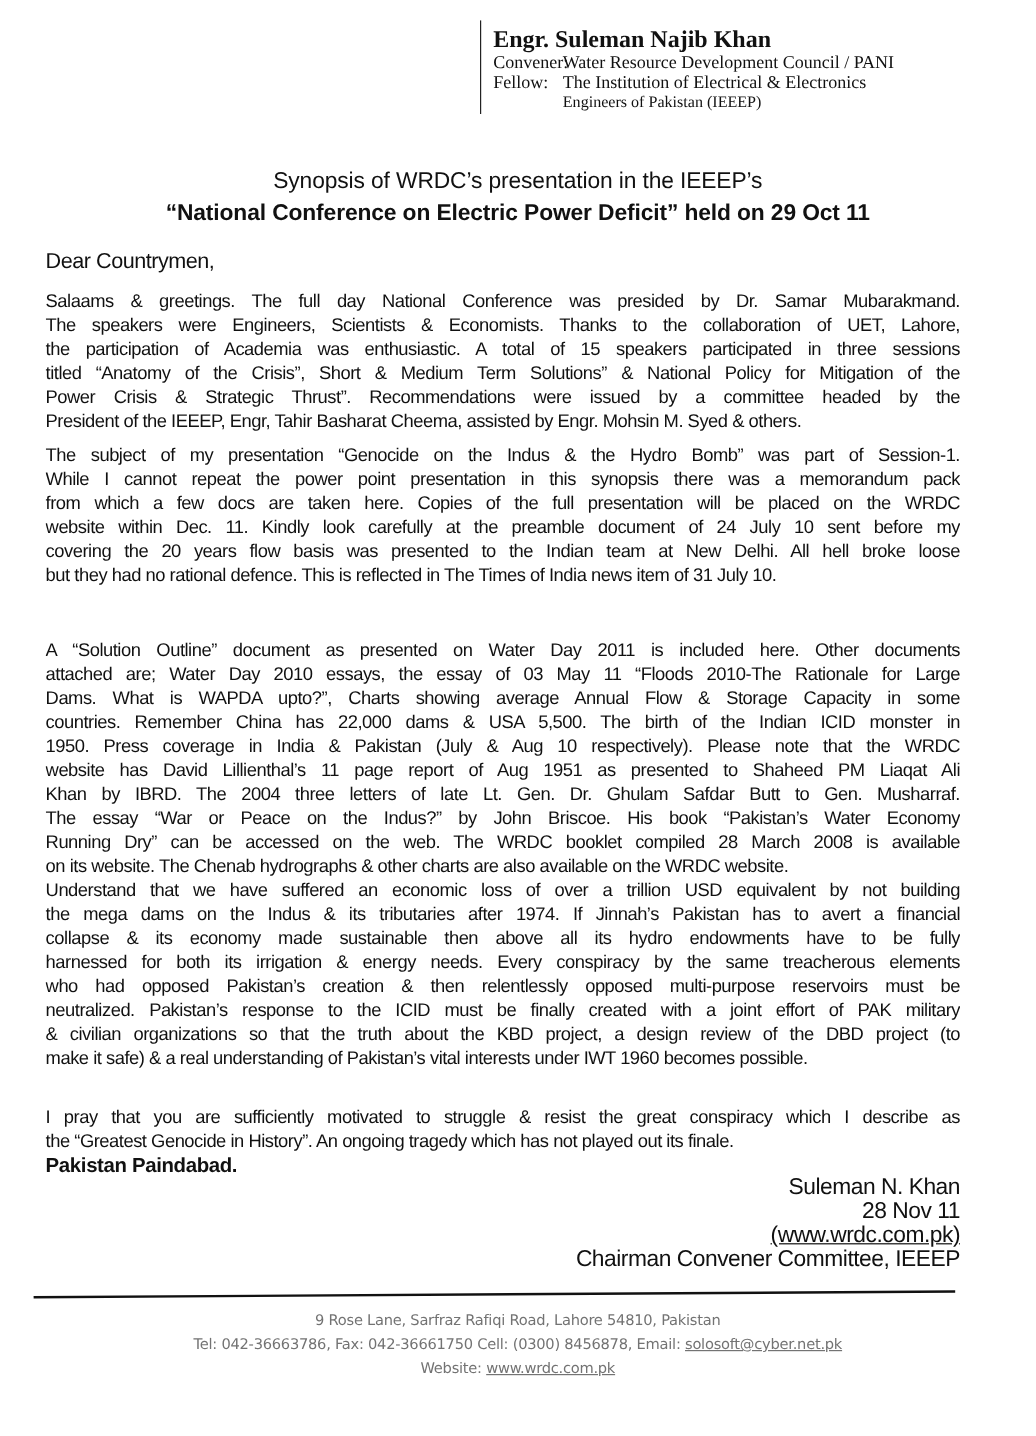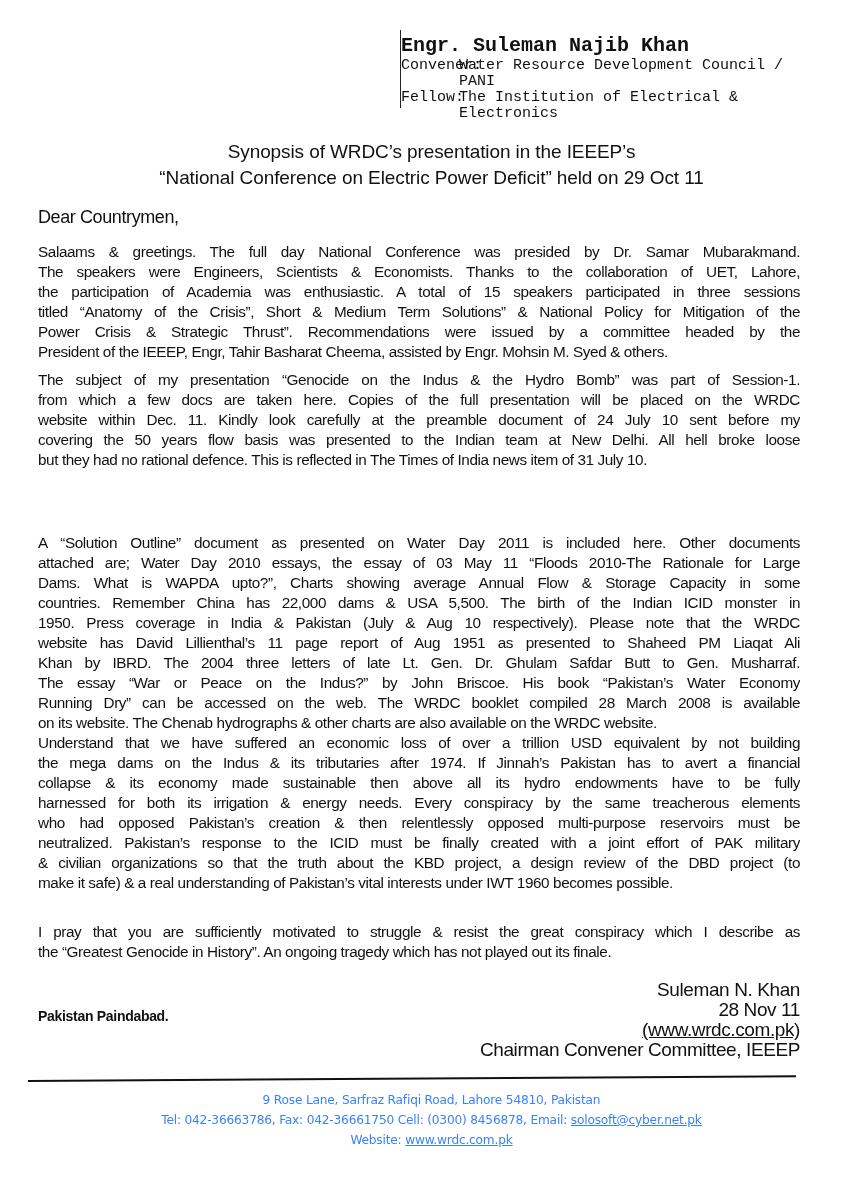--- a/index.html
+++ b/index.html
@@ -1,93 +1,95 @@
 <!DOCTYPE html>
 <html><head>
   <meta charset="utf-8">
   <style>
     html, body { margin: 0; padding: 0; background: #ffffff; }
     body { width: 863px; height: 1197px; position: relative; overflow: hidden; color: #111; }
     .letterhead {
-      position: absolute; left: 400px; top: 30px; width: 420px;
-      border-left: 1.5px solid #222; padding-left: 0;
-      font-family: Liberation Mono, monospace; height: 78px;
+      position: absolute; left: 400px; top: 17px; width: 420px;
+      border-left: 1.5px solid #222; padding-left: 10px;
+      font-family: Liberation Serif, serif; height: 78px;
     }
     .lh-name { font-weight: bold; font-size: 20px; line-height: 24px; margin-top: 4px; }
     .lh-row { font-size: 15px; line-height: 16px; display: flex; }
     .lh-label { width: 58px; flex: none; }
     .lh-indent { padding-left: 58px; font-size: 13.4px; line-height: 16px; }
     .title {
       position: absolute; left: 0; width: 863px; text-align: center;
       font-family: "Liberation Sans", sans-serif; font-size: 19px; line-height: 24px;
       letter-spacing: -0.1px;
     }
     .t1 { top: 140px; }
-    .t2 { top: 166px; }
+    .t2 { top: 166px; font-weight: bold; }
     .para { position: absolute; left: 38px; width: 762px; font-family: "Liberation Sans", sans-serif; font-size: 15.3px; letter-spacing: -0.4px; }
     .line { height: 20px; line-height: 20px; white-space: nowrap; text-align: justify; text-align-last: justify; overflow: hidden; }
     .line.last { text-align-last: left; }
     .greeting { position: absolute; left: 38px; top: 207px; font-family: "Liberation Sans", sans-serif; font-size: 18px; letter-spacing: -0.4px; }
     .p1 { top: 242px; }
     .p2 { top: 370px; }
     .p3 { top: 533px; }
     .p4 { top: 733px; }
     .p5 { top: 922px; }
-    .bold-line { position: absolute; left: 38px; top: 962px; font-family: "Liberation Sans", sans-serif; font-size: 14px; font-weight: bold; letter-spacing: -0.3px; margin-top: 46px; }
+    .bold-line { position: absolute; left: 38px; top: 962px; font-family: "Liberation Sans", sans-serif; font-size: 17px; font-weight: bold; letter-spacing: -0.3px; }
     .signature {
       position: absolute; right: 63px; top: 980px; text-align: right;
       font-family: "Liberation Sans", sans-serif; font-size: 19px; letter-spacing: -0.4px;
     }
     .signature div { height: 20px; line-height: 20px; }
     .sig-link { text-decoration: underline; }
     .rule {
       position: absolute; left: 28px; top: 1080px; width: 768px; height: 1.6px;
       background: #111; transform: rotate(-0.35deg); transform-origin: left center;
     }
     .footer {
       position: absolute; left: 0; top: 1090px; width: 863px; text-align: center;
-      font-family: "DejaVu Sans", sans-serif; font-size: 12.2px; letter-spacing: -0.2px; color: #3b82f6;
+      font-family: "DejaVu Sans", sans-serif; font-size: 12.2px; letter-spacing: -0.2px; color: #737373;
     }
     .footer div { height: 20px; line-height: 20px; }
     .u { text-decoration: underline; }
   </style>
 </head>
 <body>
 
 <div class="letterhead">
   <div class="lh-name">Engr. Suleman Najib Khan</div>
   <div class="lh-row">
     <span class="lh-label">Convener:</span>
     <span>Water Resource Development Council / PANI</span>
   </div>
   <div class="lh-row">
     <span class="lh-label">Fellow:</span>
     <span>The Institution of Electrical &amp; Electronics</span>
   </div>
+  <div class="lh-indent">Engineers of Pakistan (IEEEP)</div>
 </div>
 
 <div class="title t1">Synopsis of WRDC’s presentation in the IEEEP’s</div>
 <div class="title t2">“National Conference on Electric Power Deficit” held on 29 Oct 11</div>
 
 <div class="greeting">Dear Countrymen,</div>
 
 <div class="para p1">
   <div class="line">Salaams &amp; greetings.  The full day National Conference was presided by Dr. Samar Mubarakmand.</div>
   <div class="line">The speakers were Engineers, Scientists &amp; Economists. Thanks to the collaboration of UET, Lahore,</div>
   <div class="line">the participation of Academia was enthusiastic. A total of 15 speakers participated in three sessions</div>
   <div class="line">titled “Anatomy of the Crisis”, Short &amp; Medium Term Solutions” &amp; National Policy for Mitigation of the</div>
   <div class="line">Power Crisis &amp; Strategic Thrust”. Recommendations were issued by a committee headed by the</div>
   <div class="line last">President of the IEEEP, Engr, Tahir Basharat Cheema, assisted by Engr. Mohsin M. Syed &amp; others.</div>
 </div>
 
 <div class="para p2">
   <div class="line">The subject of my presentation “Genocide on the Indus &amp; the Hydro Bomb” was part of Session-1.</div>
+  <div class="line">While I cannot repeat the power point presentation in this synopsis there was a memorandum pack</div>
   <div class="line">from which a few docs are taken here.  Copies of the full presentation will be placed on the WRDC</div>
   <div class="line">website within Dec. 11. Kindly look carefully at the preamble document of 24 July 10 sent before my</div>
-  <div class="line">covering the 50 years flow basis was presented to the Indian team at New Delhi.  All hell broke loose</div>
+  <div class="line">covering the 20 years flow basis was presented to the Indian team at New Delhi.  All hell broke loose</div>
   <div class="line last">but they had no rational defence.  This is reflected in The Times of India news item of 31 July 10.</div>
 </div>
 
 <div class="para p3">
   <div class="line">A “Solution Outline” document as presented on Water Day 2011 is included here.  Other documents</div>
   <div class="line">attached are; Water Day 2010 essays, the essay of 03 May 11 “Floods 2010-The Rationale for Large</div>
   <div class="line">Dams. What is WAPDA upto?”, Charts showing average Annual Flow &amp; Storage Capacity in some</div>
   <div class="line">countries. Remember China has 22,000 dams &amp; USA 5,500. The birth of the Indian ICID monster in</div>
   <div class="line">1950.  Press coverage in India &amp; Pakistan (July &amp; Aug 10 respectively). Please note that the WRDC</div>
   <div class="line">website has David Lillienthal’s 11 page report of Aug 1951 as presented to Shaheed PM Liaqat Ali</div>

